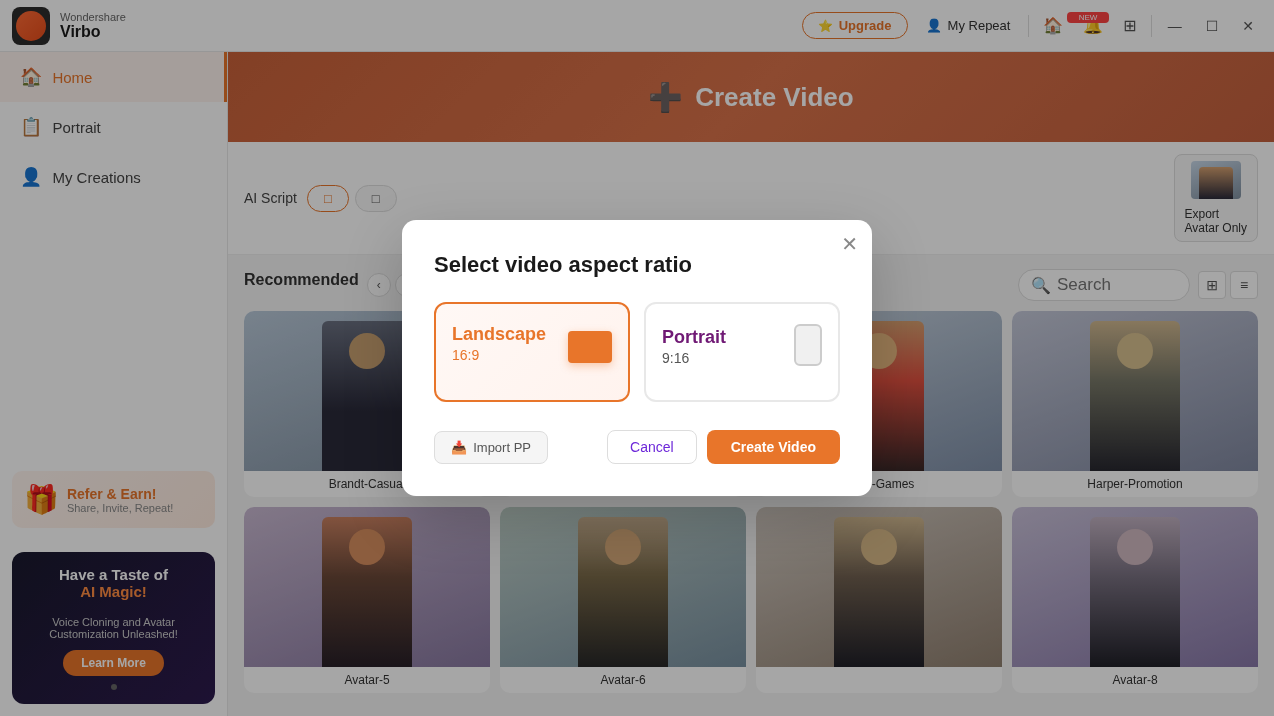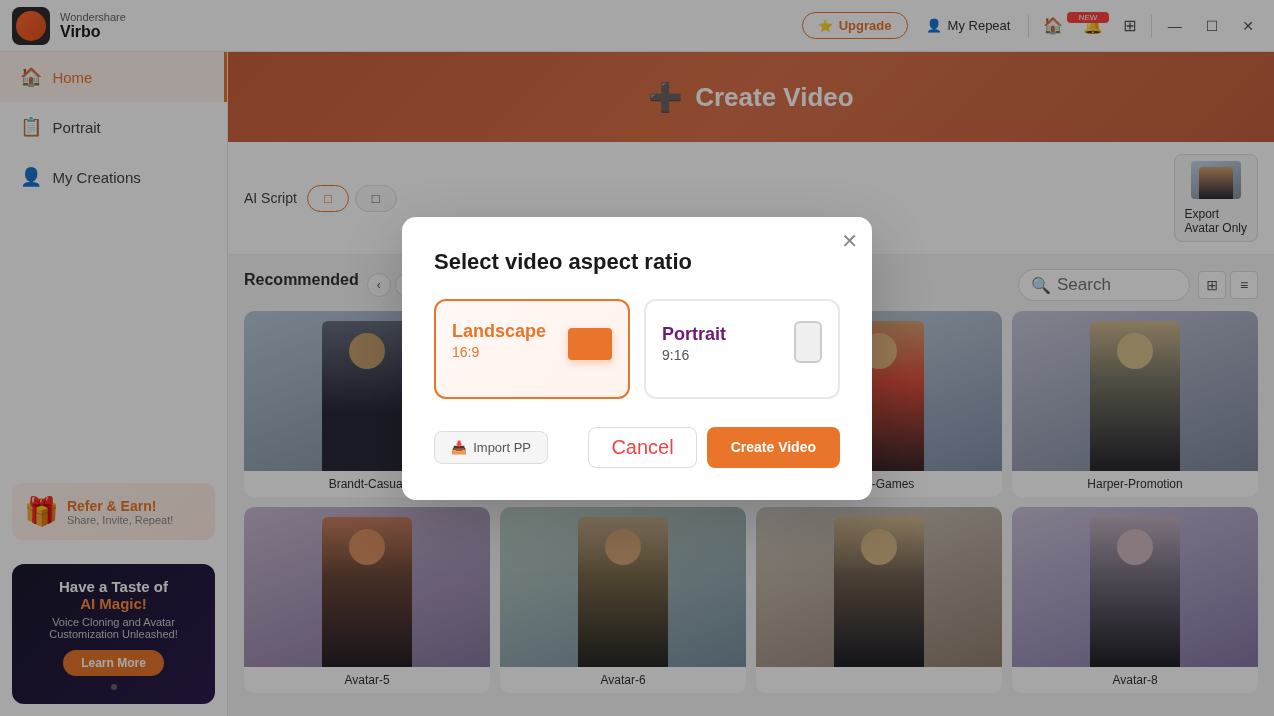--- a/index.html
+++ b/index.html
@@ -37,21 +37,21 @@
     .sidebar-icon { font-size: 18px; }
 
     .sidebar-promo-1 { margin: 12px; border-radius: 10px; background: linear-gradient(135deg, #fff5f0, #ffece0); padding: 12px; display: flex; align-items: center; gap: 8px; cursor: pointer; }
     .promo-icon { font-size: 28px; }
     .promo-text { flex: 1; }
     .promo-title { font-size: 14px; font-weight: 700; color: #e8752a; }
     .promo-sub { font-size: 11px; color: #888; }
 
     .sidebar-promo-2 { margin: 12px; border-radius: 12px; background: linear-gradient(135deg, #1a1a2e, #2d1b4e); padding: 14px; cursor: pointer; text-align: center; color: #fff; position: relative; overflow: hidden; }
     .promo2-title { font-size: 15px; font-weight: 700; color: #fff; }
-    .promo2-sub { font-size: 11px; color: #ccc; margin-top: 4px; }
+    .promo2-sub { font-size: 11px; color: #ccc; margin-top: 16px; }
     .learn-more-btn { background: #e8752a; color: #fff; border: none; border-radius: 16px; padding: 6px 18px; font-size: 12px; font-weight: 600; cursor: pointer; margin-top: 10px; }
     .promo2-dot { width: 6px; height: 6px; background: #666; border-radius: 50%; margin: 8px auto 0; }
 
     
     .main-content {
       position: absolute; top: 52px; left: 228px; right: 0; bottom: 0;
       background: #f5f5f5; overflow: hidden;
     }
 
     
@@ -112,21 +112,21 @@
     .aspect-name.portrait-name { color: #701a75; }
     .aspect-ratio { font-size: 14px; color: #e8752a; margin-top: 2px; }
     .aspect-ratio.portrait-ratio { color: #555; }
     .aspect-icon-landscape { width: 44px; height: 32px; background: #e8752a; border-radius: 4px; align-self: flex-end; box-shadow: 0 3px 8px rgba(232,117,42,0.35); }
     .aspect-icon-portrait { width: 28px; height: 42px; border: 2.5px solid #ccc; border-radius: 6px; align-self: flex-end; background: #f0f0f0; }
     .aspect-card-inner { display: flex; justify-content: space-between; align-items: flex-end; width: 100%; }
 
     .modal-footer { display: flex; align-items: center; justify-content: space-between; }
     .import-pp-btn { background: #f5f5f5; border: 1.5px solid #ddd; border-radius: 8px; padding: 8px 16px; font-size: 13px; color: #555; cursor: pointer; display: flex; align-items: center; gap: 6px; }
     .modal-actions { display: flex; gap: 10px; }
-    .cancel-btn { background: #fff; border: 1.5px solid #ddd; border-radius: 8px; padding: 8px 22px; font-size: 20px; color: #ef4444; cursor: pointer; }
+    .cancel-btn { background: #fff; border: 1.5px solid #ddd; border-radius: 8px; padding: 8px 22px; font-size: 14px; color: #6d28d9; cursor: pointer; }
     .create-video-btn { background: #e8752a; border: none; border-radius: 8px; padding: 9px 24px; font-size: 14px; font-weight: 700; color: #fff; cursor: pointer; }
 
     
     .av1 { background: linear-gradient(160deg, #b8c8d8 0%, #8090a0 100%); }
     .av2 { background: linear-gradient(160deg, #d4c4b0 0%, #9a8070 100%); }
     .av3 { background: linear-gradient(160deg, #c8d4e0 0%, #8090a8 100%); }
     .av4 { background: linear-gradient(160deg, #c4c8d8 0%, #8088a0 100%); }
     .av5 { background: linear-gradient(160deg, #c8b8d0 0%, #8878a0 100%); }
     .av6 { background: linear-gradient(160deg, #c0d0c8 0%, #7890a0 100%); }
     .av7 { background: linear-gradient(160deg, #d0c8c0 0%, #908070 100%); }

